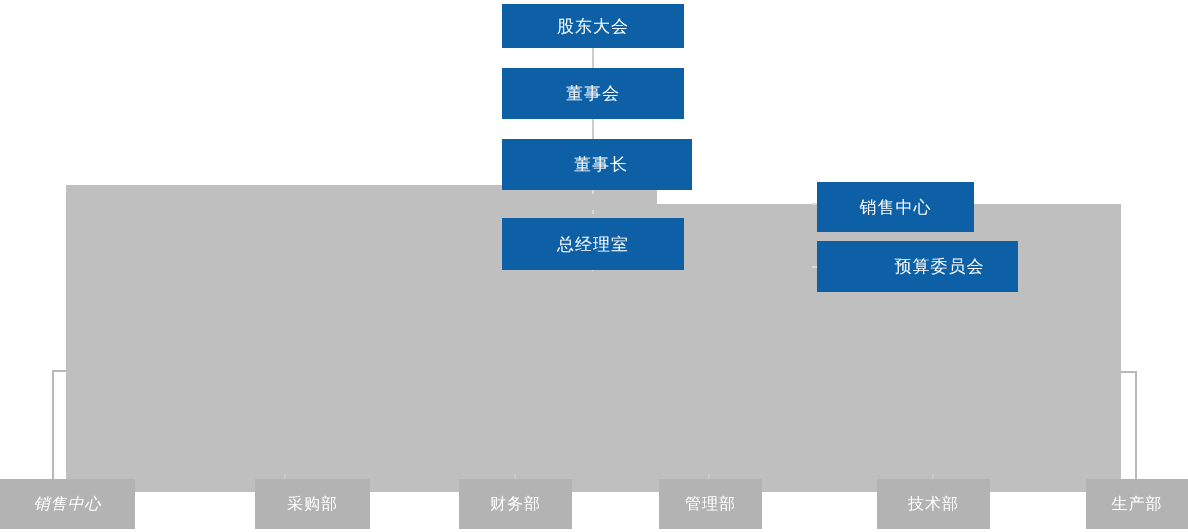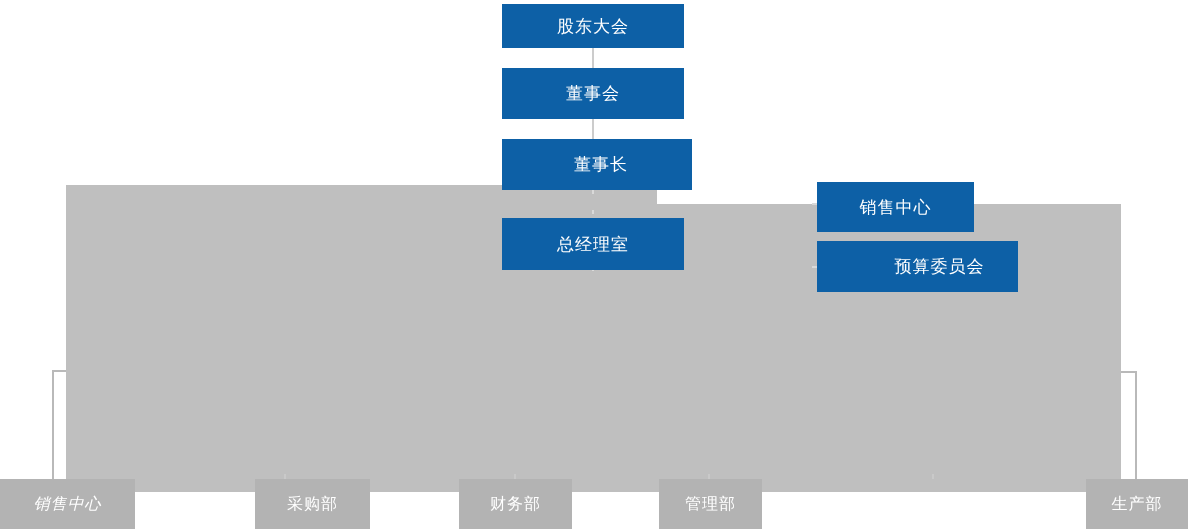--- a/index.html
+++ b/index.html
@@ -66,15 +66,16 @@
   <div class="node" style="left:502px;top:139px;width:182px;height:51px;padding-left:8px;">董事长</div>
   <div class="node" style="left:502px;top:218px;width:182px;height:52px;">总经理室</div>
 
   <div class="node" style="left:817px;top:182px;width:157px;height:50px;">销售中心</div>
   <div class="node" style="left:817px;top:241px;width:157px;height:51px;padding-left:44px;">预算委员会</div>
 
   <div class="dept" style="left:0px;top:479px;width:135px;height:50px;font-style:italic;">销售中心</div>
   <div class="dept" style="left:228px;top:479px;width:115px;height:50px;margin-left:27px;">采购部</div>
   <div class="dept" style="left:459px;top:479px;width:113px;height:50px;font-family:Liberation Serif, serif;">财务部</div>
   <div class="dept" style="left:659px;top:479px;width:103px;height:50px;">管理部</div>
+  <div class="dept" style="left:877px;top:479px;width:113px;height:50px;">技术部</div>
   <div class="dept" style="left:1086px;top:479px;width:102px;height:50px;">生产部</div>
 
 </div>
 
 </body></html>

